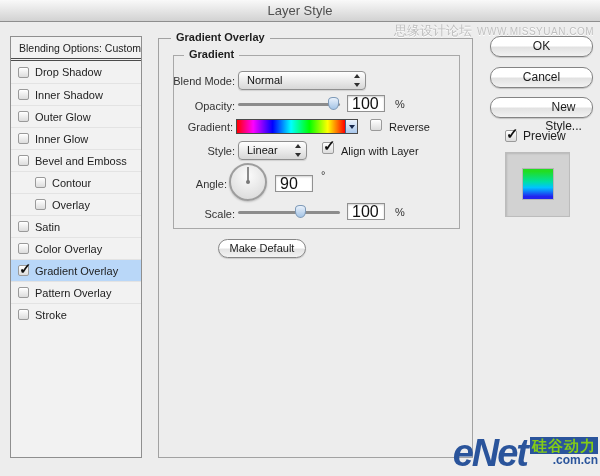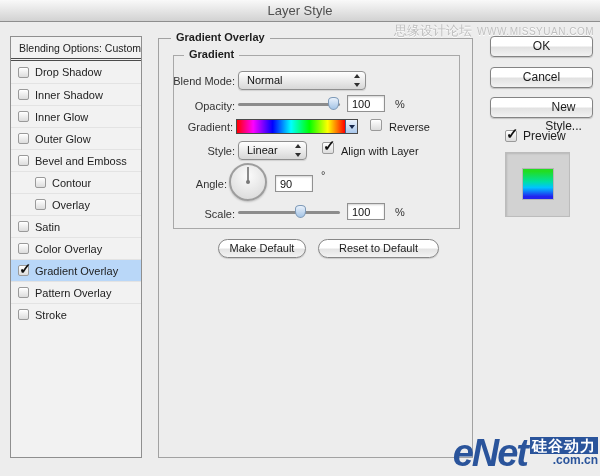--- a/index.html
+++ b/index.html
@@ -61,21 +61,21 @@
     border-top:4.5px solid #2e2e2e; }
 
   .slider { position:absolute; height:16px; }
   .slider .track { position:absolute; left:0; right:0; top:7px; height:3px; background:#8c8c8c;
     border-radius:2px; }
   .slider .thumb { position:absolute; top:1px; width:11px; height:13px;
     background:linear-gradient(#e9f1fb,#a4c4e6); border:1px solid #7e9ab8;
     border-radius:5px 5px 6px 6px / 4px 4px 7px 7px; }
 
   .valbox { position:absolute; width:38px; height:17px; border:1px solid #919191; background:#fff;
-    font-family:"Liberation Sans", sans-serif; font-size:11px; color:#111; padding:0 2px 0 4px;
+    font-family:"Liberation Sans", sans-serif; font-size:16px; color:#111; padding:0 2px 0 4px;
     box-shadow:inset 0 1px 2px rgba(0,0,0,.18); }
 
   .grad-widget { position:absolute; left:77px; top:80px; width:122px; height:15px;
     border:1px solid #4a4a4a; display:flex; }
   .grad-bar { flex:1 1 auto; }
   .grad-arrow { flex:0 0 12px; border-left:1px solid #44618c;
     background:linear-gradient(#eaf2fc,#a9c7ec); display:flex; align-items:center; justify-content:center; }
   .grad-arrow .tri { width:0; height:0; border-left:3px solid transparent; border-right:3px solid transparent;
     border-top:4px solid #16284d; }
 
@@ -87,36 +87,36 @@
   .dial .dot { position:absolute; left:50%; top:50%; width:4px; height:4px; margin:-2px 0 0 -2px;
     background:#777; border-radius:50%; }
 
   .pill { position:absolute; height:19px; border:1px solid #878787; border-radius:10px;
     background:linear-gradient(#ffffff,#ffffff 45%,#e4e4e4 55%,#f3f3f3);
     box-shadow:0 1px 1px rgba(0,0,0,.15); font-size:11px; color:#1c1c1c; text-align:center;
     line-height:17px; white-space:nowrap; }
 
   
   .actbtn { position:absolute; left:490px; width:103px; height:21px; border:1px solid #848484;
-    border-radius:4px; background:linear-gradient(#ffffff,#ffffff 45%,#e2e2e2 55%,#f2f2f2);
+    border-radius:10px; background:linear-gradient(#ffffff,#ffffff 45%,#e2e2e2 55%,#f2f2f2);
     box-shadow:0 1px 1px rgba(0,0,0,.18); font-size:12px; color:#1c1c1c; text-align:center;
     line-height:19px; }
   .preview-row { position:absolute; left:505px; top:129px; display:flex; align-items:center; }
   .preview-row .lbl { margin-left:6px; font-size:12px; color:#1c1c1c; }
   .preview-box { position:absolute; left:505px; top:152px; width:65px; height:65px; background:#d2d2d2;
     border:1px solid #bcbcbc; box-shadow:inset 1px 1px 2px rgba(0,0,0,.12); }
   .preview-grad { position:absolute; left:16px; top:15px; width:32px; height:32px;
     border:1px solid #b5b5b5; }
 
   
   .enet { position:absolute; right:2px; top:437px; display:flex; align-items:flex-start; }
   .enet .word { font-size:38px; line-height:32px; font-weight:bold; font-style:italic;
     letter-spacing:-2px; color:#2a549b; }
   .enet .right { margin-left:3px; display:flex; flex-direction:column; align-items:flex-end; }
-  .enet .box { background:#2a549b; color:#ffffff; font-size:15px; font-weight:bold; line-height:17px;
+  .enet .box { background:#2a549b; color:#84cc16; font-size:15px; font-weight:bold; line-height:17px;
     padding:0 2px; letter-spacing:1px; }
   .enet .domain { color:#2a549b; font-size:12px; font-weight:bold; line-height:13px; }
 </style>
 </head>
 <body>
 
 <div class="stage">
 
   <div class="titlebar">
     <div class="title">Layer Style</div>
@@ -132,25 +132,25 @@
         <div class="sb-row">
       <span class="cb small"></span>
       <span class="row-label">Drop Shadow</span>
     </div>
         <div class="sb-row">
       <span class="cb small"></span>
       <span class="row-label">Inner Shadow</span>
     </div>
         <div class="sb-row">
       <span class="cb small"></span>
+      <span class="row-label">Outer Glow</span>
+    </div>
+        <div class="sb-row">
+      <span class="cb small"></span>
       <span class="row-label">Inner Glow</span>
-    </div>
-        <div class="sb-row">
-      <span class="cb small"></span>
-      <span class="row-label">Outer Glow</span>
     </div>
         <div class="sb-row">
       <span class="cb small"></span>
       <span class="row-label">Bevel and Emboss</span>
     </div>
         <div class="sb-row indent">
       <span class="cb small"></span>
       <span class="row-label">Contour</span>
     </div>
         <div class="sb-row indent">
@@ -235,21 +235,20 @@
 
     <div class="flabel" style="left:2px; top:169px;">Scale:</div>
     <div class="slider" style="left:79px; top:165px; width:102px;">
       <span class="track"></span>
       <span class="thumb" style="left:57px;"></span>
     </div>
     <input class="valbox" style="left: 188px; top: 164px;" value="100">
     <span class="unit" style="left:236px; top:167px;">%</span>
 
     <div class="pill" style="left:59px; top:200px; width:88px;">Make Default</div>
-    <div class="pill" style="left:159px; top:200px; width:121px;">Reset to Default</div>
   </div>
 
   <div class="actbtn" style="top:36px;">OK</div>
   <div class="actbtn" style="top:67px;">Cancel</div>
   <div class="actbtn" style="top:97px;padding-left:44px;">New Style...</div>
 
   <div class="preview-row">
     <span class="cb checked"></span>
     <span class="lbl">Preview</span>
   </div>

